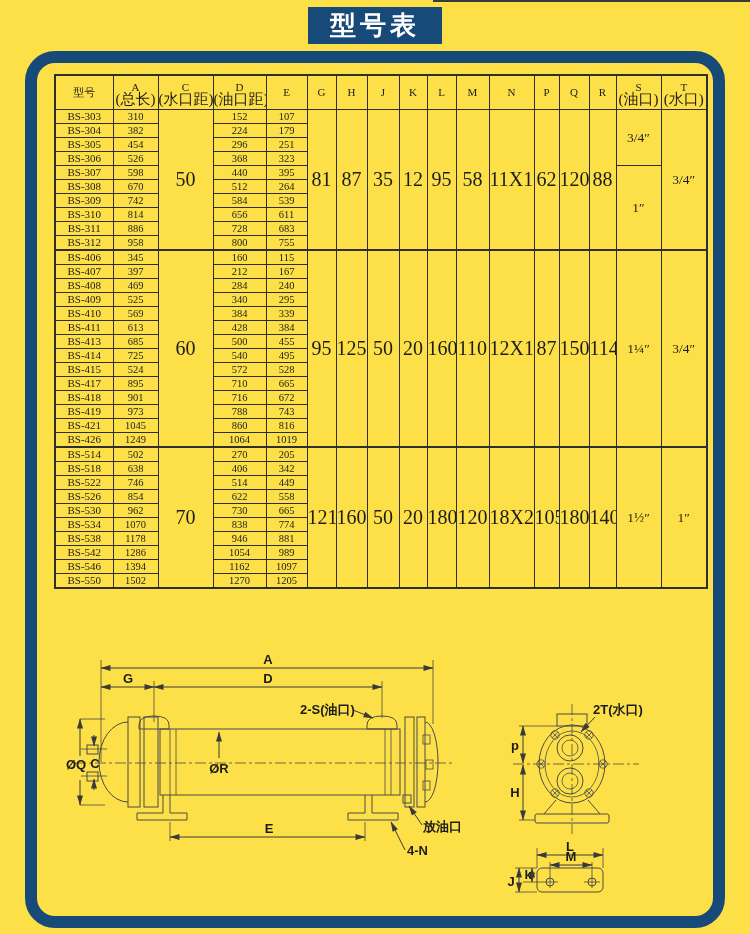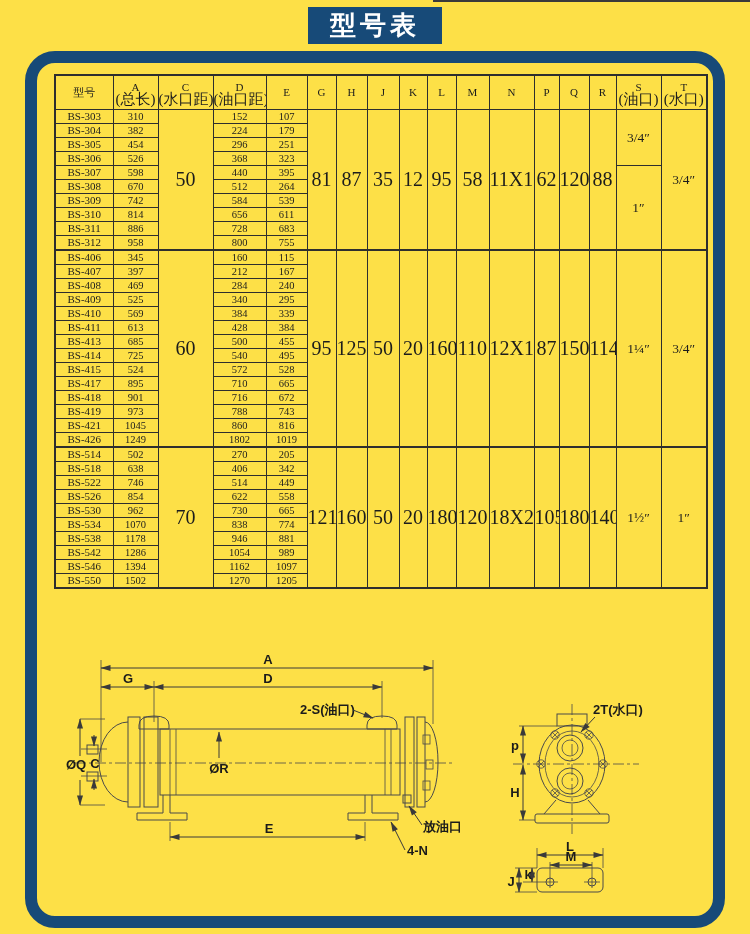--- a/index.html
+++ b/index.html
@@ -312,21 +312,21 @@
         </tr>
         <tr>
           <td class="model">BS-421</td>
           <td class="num">1045</td>
           <td class="num">860</td>
           <td class="num">816</td>
         </tr>
         <tr>
           <td class="model">BS-426</td>
           <td class="num">1249</td>
-          <td class="num">1802</td>
+          <td class="num">1064</td>
           <td class="num">1019</td>
         </tr>
         <tr class="group-start">
           <td class="model">BS-514</td>
           <td class="num">502</td>
           <td class="big" rowspan="10">70</td>
           <td class="num">270</td>
           <td class="num">205</td>
           <td class="big" rowspan="10">121</td>
           <td class="big" rowspan="10">160</td>

